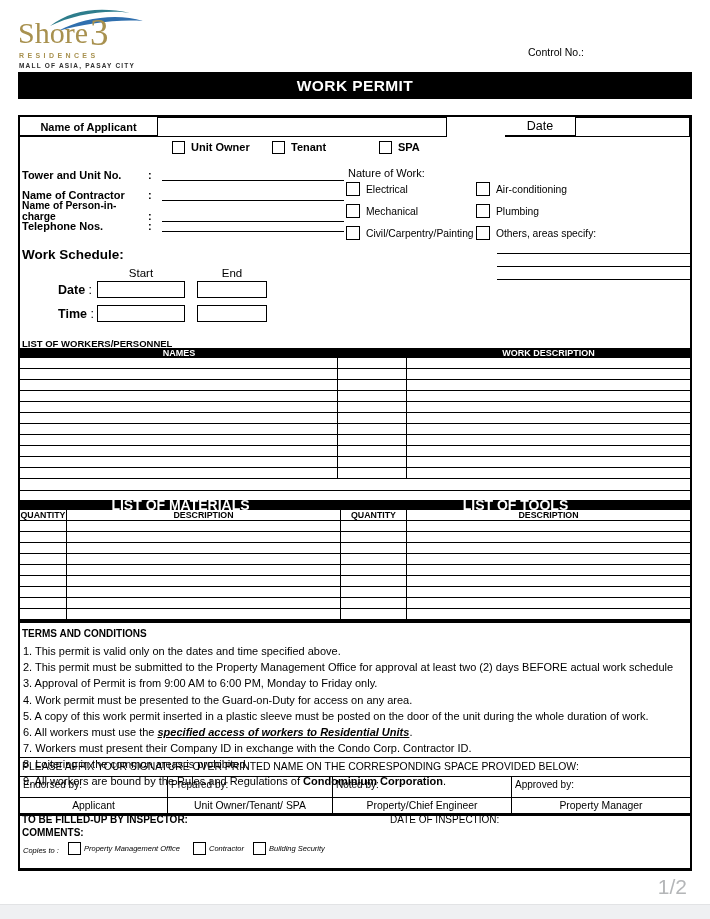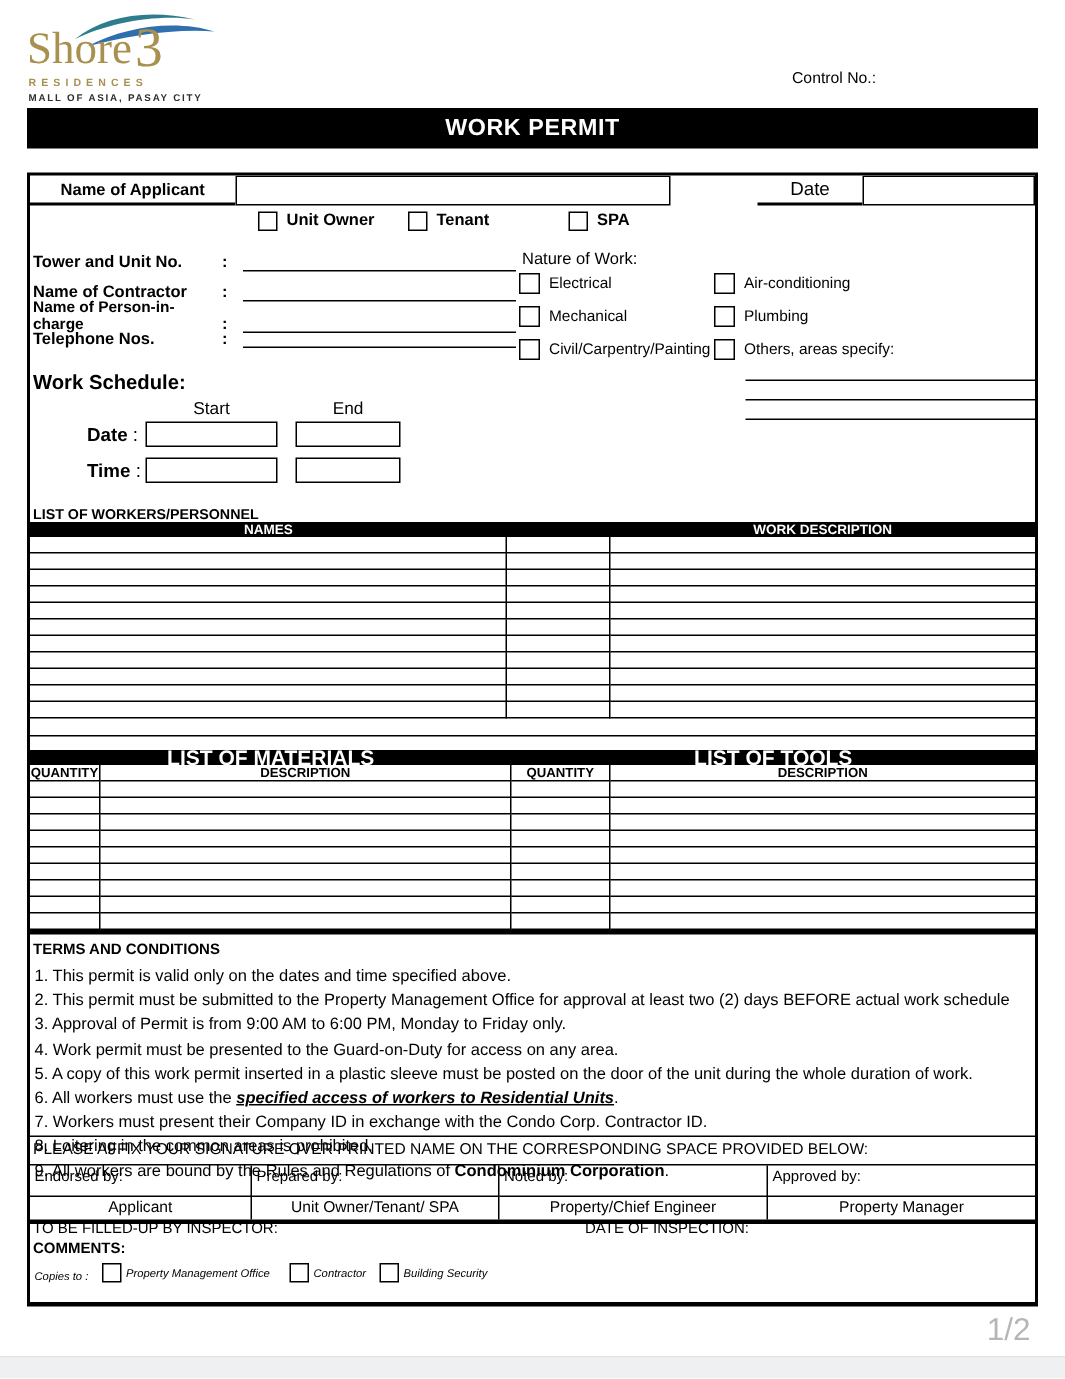--- a/index.html
+++ b/index.html
@@ -86,21 +86,21 @@
 
   
   #sig-table{left:0;top:659px;width:670px;border-top:1.5px solid #000;border-bottom:3px solid #000;box-sizing:border-box;}
   .sig-row{display:grid;grid-template-columns:148px 165px 179px 178px;}
   .sig-row.r1>div{height:21px;box-sizing:border-box;border-bottom:1.5px solid #000;font-size:10px;padding:2px 0 0 3px;}
   .sig-row.r2>div{height:15px;box-sizing:border-box;font-size:10.4px;text-align:center;line-height:15px;}
   .sig-row>div{border-right:1.5px solid #000;}
   .sig-row>div:last-child{border-right:none;}
 
   
-  #inspector-heading{left:2px;top:697px;font-size:10px;font-weight:normal;}
+  #inspector-heading{left:2px;top:697px;font-size:10px;font-weight:bold;}
   #inspection-date-label{left:370px;top:697px;font-size:10px;}
   #comments-label{left:2px;top:710px;font-size:10px;font-weight:bold;}
   #copies-label{left:3px;top:729px;font-size:7.5px;font-style:italic;}
   .copy-item{position:absolute;top:725px;display:flex;align-items:center;gap:3px;font-size:7.5px;font-style:italic;}
 
   
   #page-indicator{position:absolute;right:23px;top:875px;font-size:21px;color:#b4b6b8;}
   #footer-strip{position:absolute;left:0;bottom:0;width:710px;height:14px;background:#eff0f2;border-top:1px solid #e2e3e5;}
 </style>
 </head>

